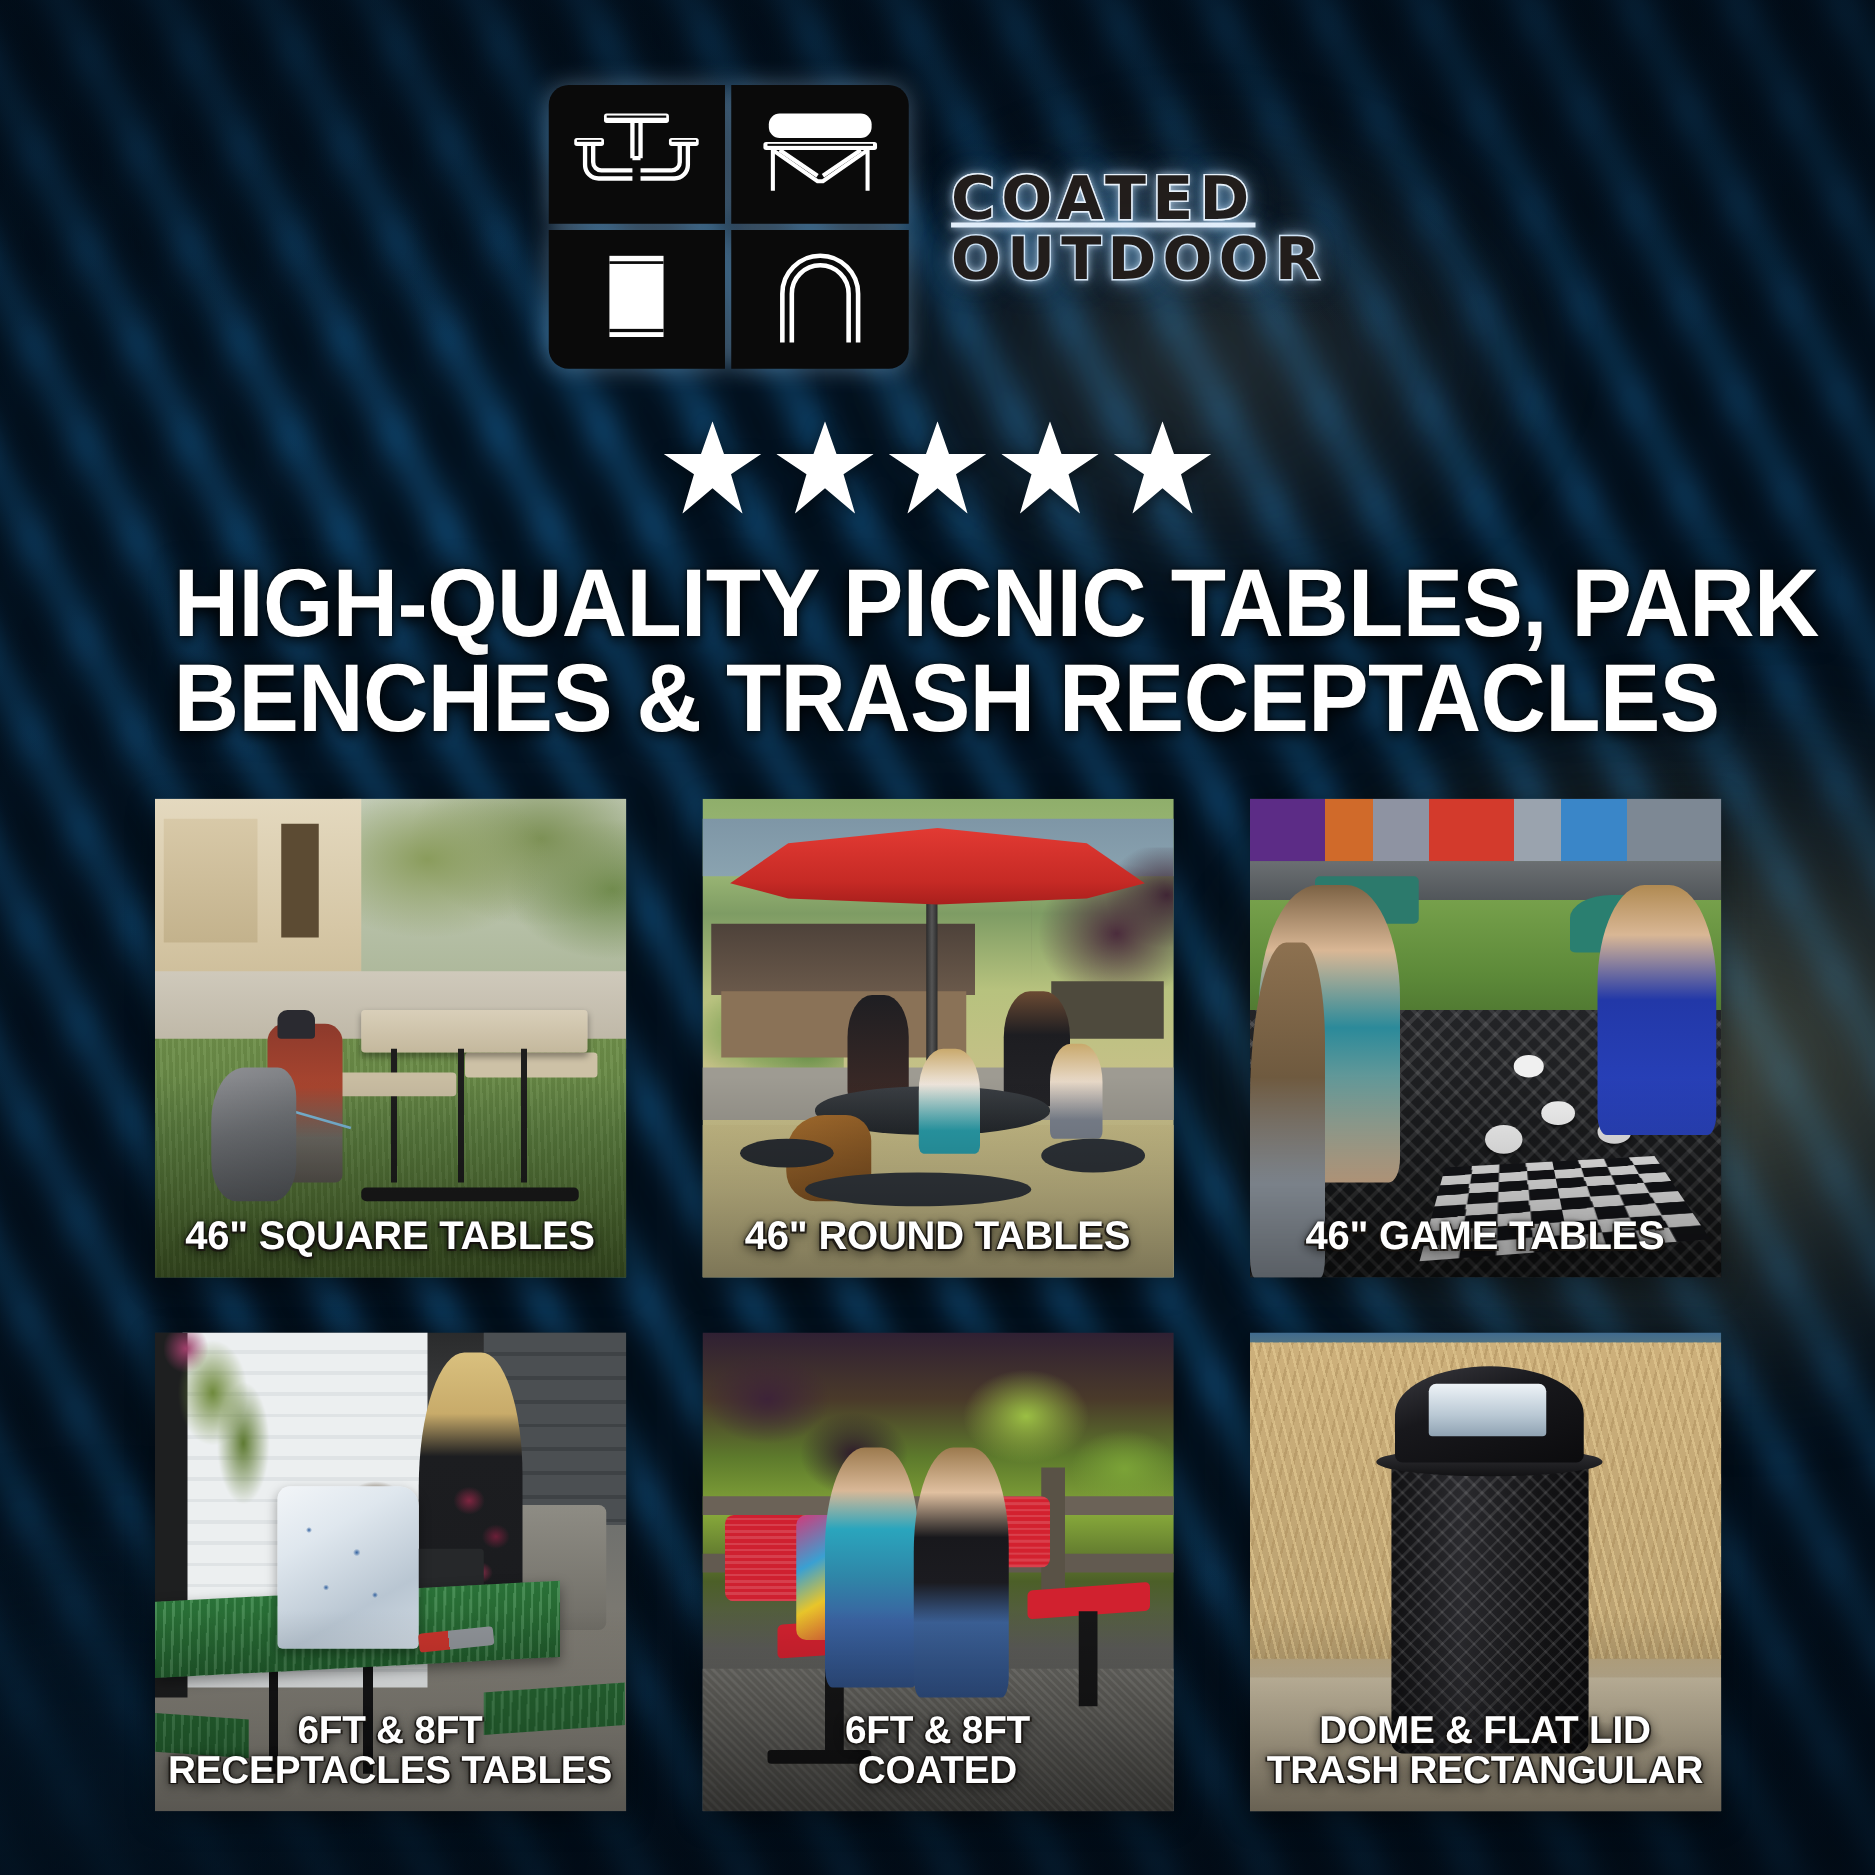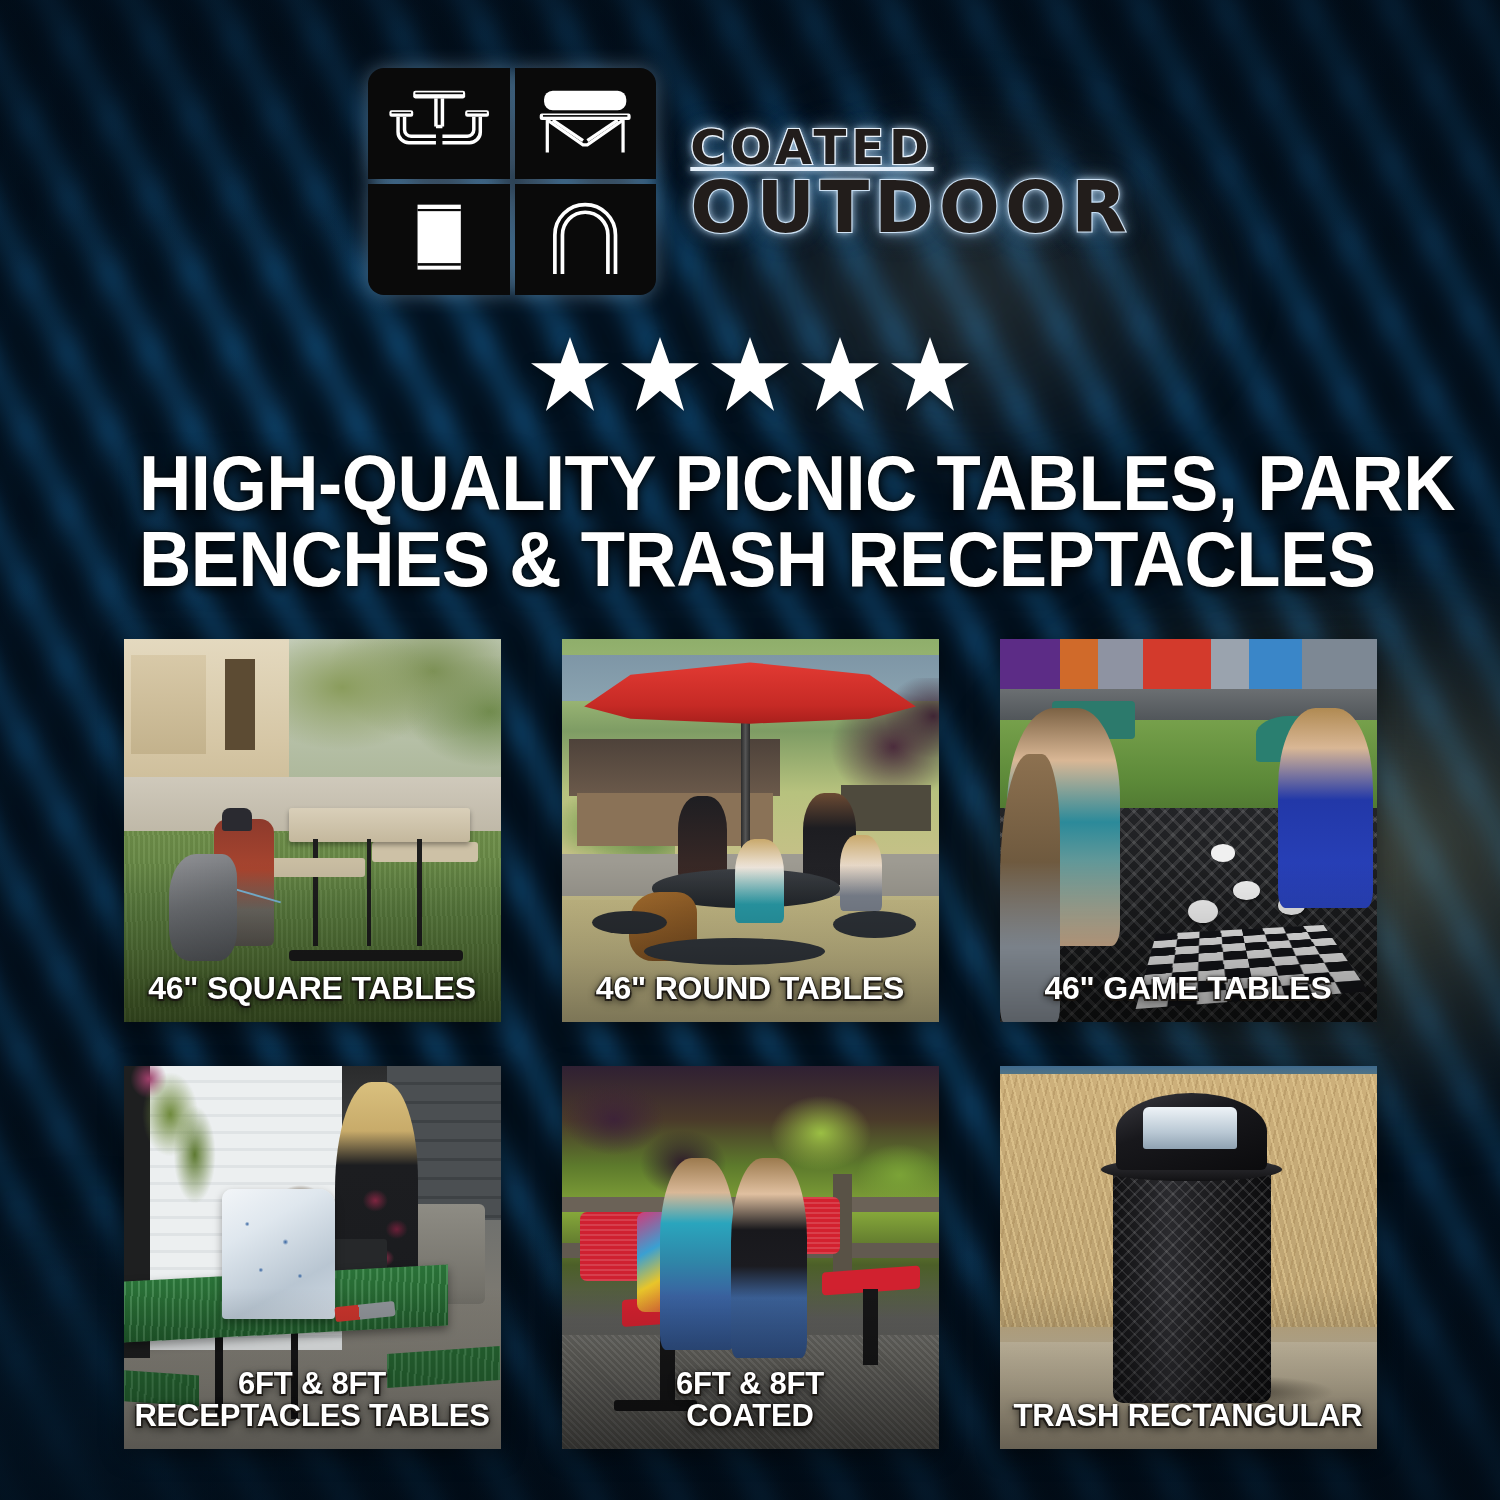--- a/index.html
+++ b/index.html
@@ -114,21 +114,21 @@
     letter-spacing: 5px;
     color: #221d1b;
     -webkit-text-stroke: 2.2px #e9f2fb;
     paint-order: stroke fill;
     text-shadow:
       0 0 7px rgba(205,228,248,0.95),
       0 0 16px rgba(150,195,235,0.55),
       0 0 30px rgba(110,165,215,0.30);
   }
   .brand-line.l1 { font-size: 48px; text-decoration: underline; }
-  .brand-line.l2 { font-size: 72px; }
+  .brand-line.l2 { font-size: 47px; }
   .brand-line.l3 { font-size: 72px; }
 
   
   .stars {
     margin-top: 42px;
     display: flex;
     gap: 12px;
     filter: drop-shadow(0 2px 6px rgba(0,0,0,0.55));
   }
   .star {
@@ -615,20 +615,21 @@
             <div class="p6-grass"></div>
           <div class="p6-ground"></div>
             <div class="p6-pavers"></div>
             <div class="p6-shadow"></div>
           <div class="p6-body"></div>
             <div class="p6-rim"></div>
           <div class="p6-dome"></div>
             <div class="p6-open"></div>
         </div>
         <div class="tile-caption two-line">
+          <span>DOME &amp; FLAT LID</span>
           <span>TRASH RECTANGULAR</span>
         </div>
       </div>
 
     </div>
 
   </div>
 </div>
 
 </body></html>

